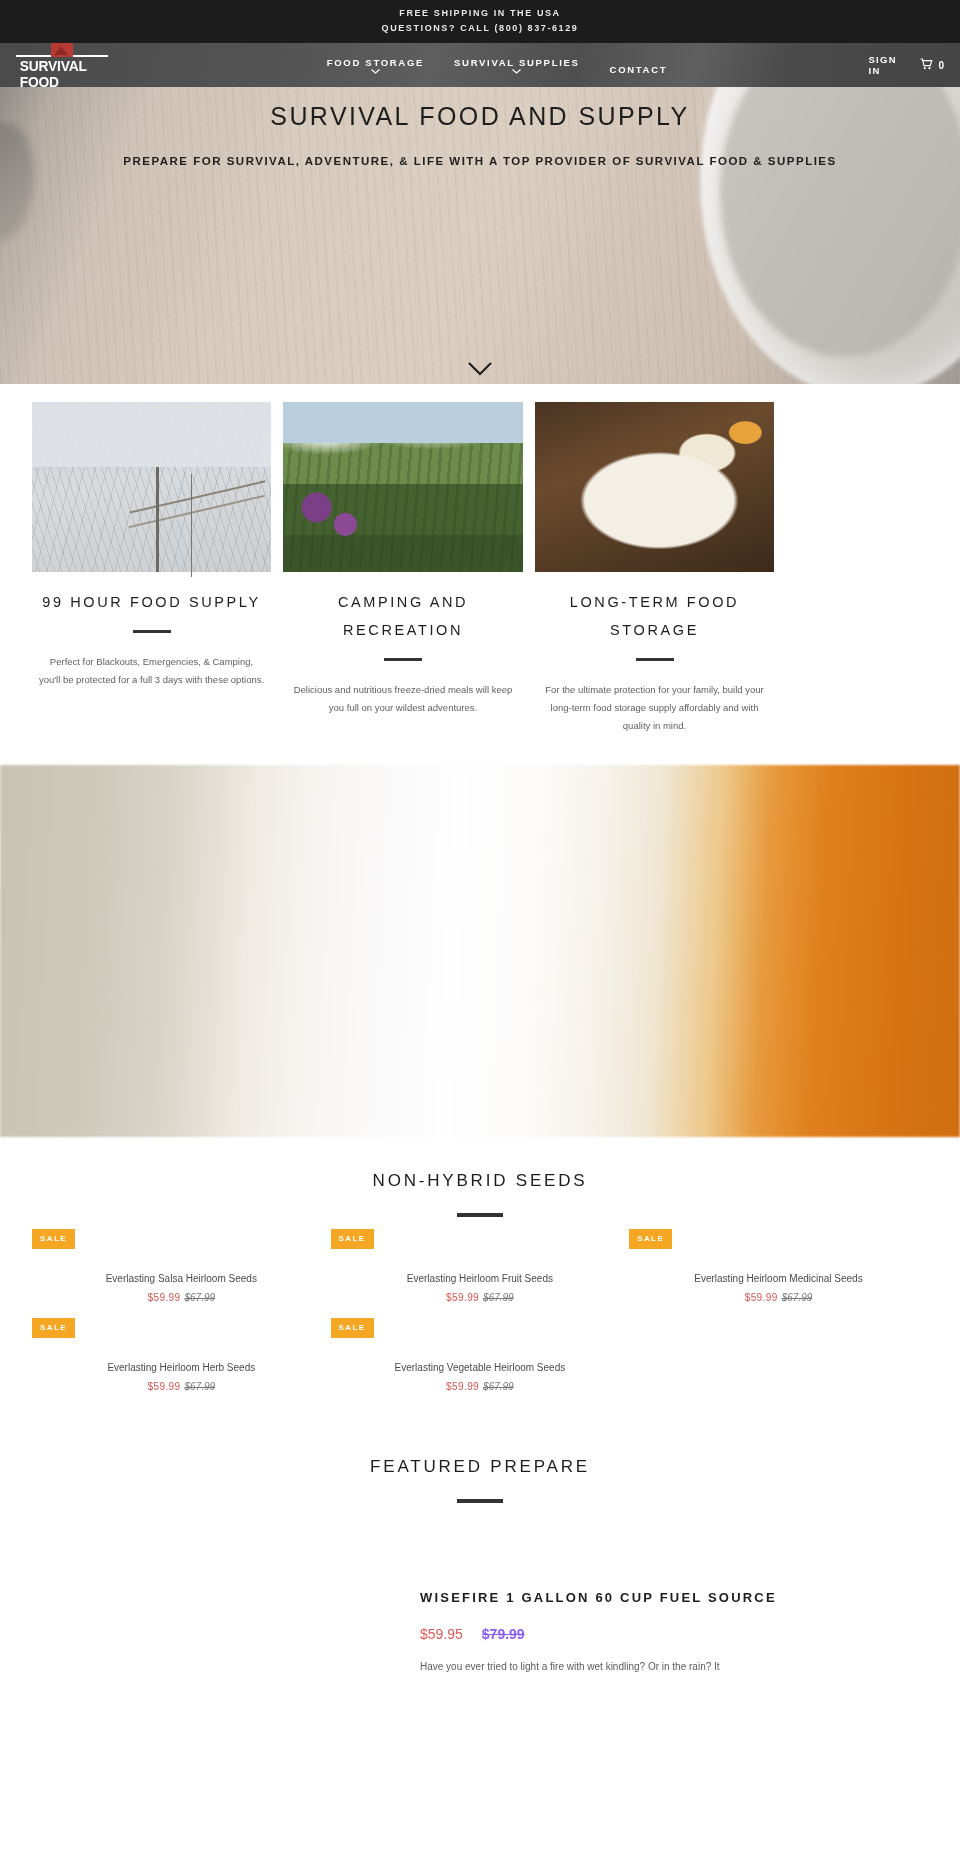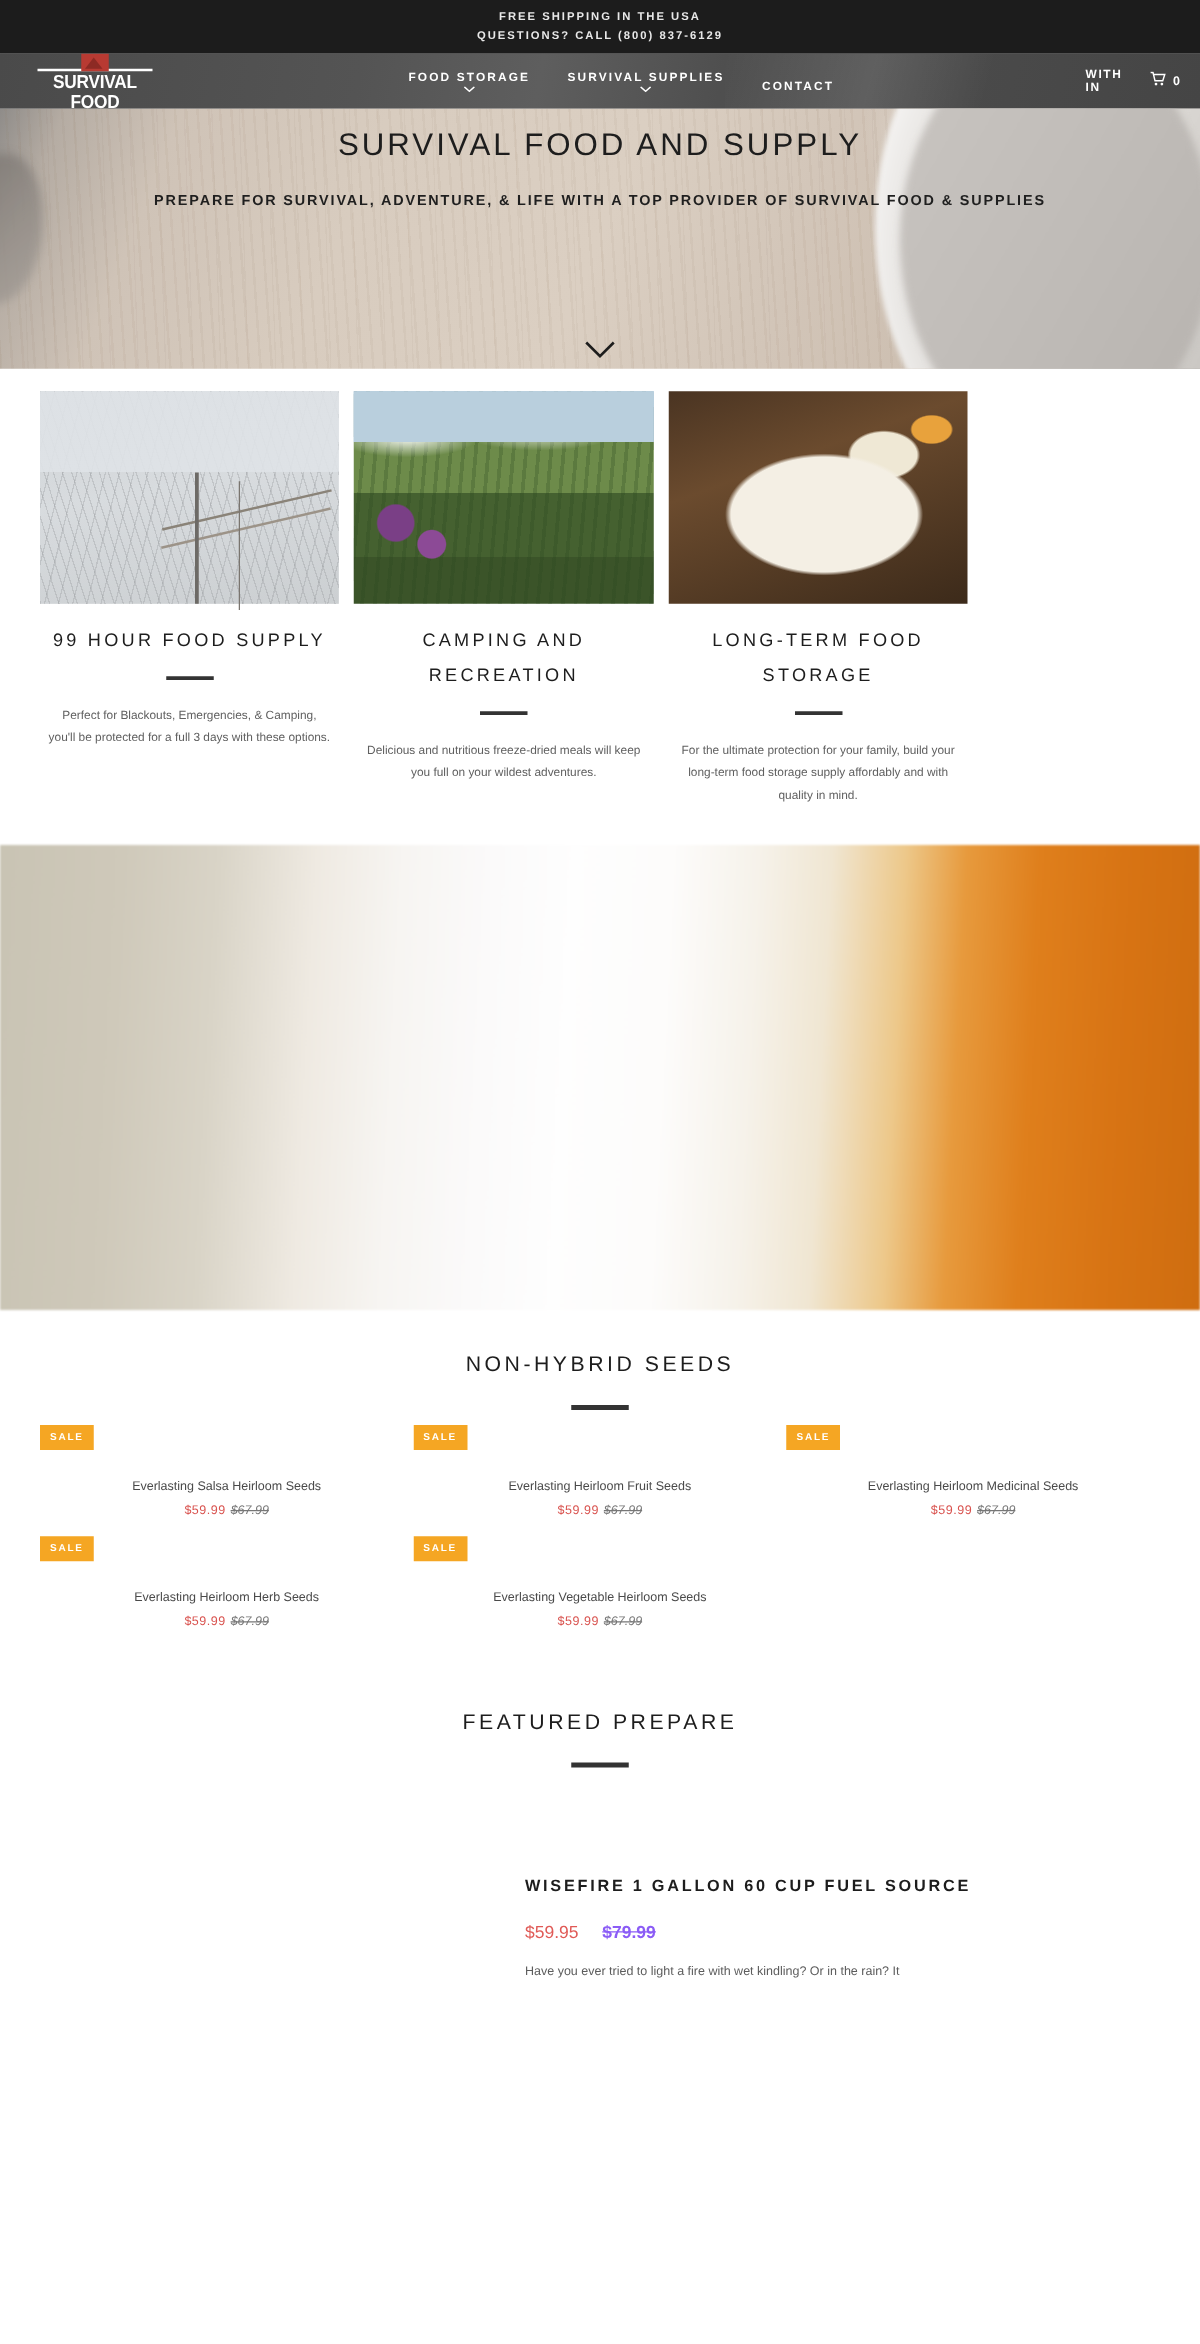--- a/index.html
+++ b/index.html
@@ -30,22 +30,22 @@
     height: 44px;
     background: linear-gradient(100deg,#4a4a4a 0%, #545454 30%, #5e5e5e 45%, #4f4f4f 60%, #454545 100%);
     overflow: hidden;
   }
   .header:after{
     content:""; position:absolute; top:0; right:120px; width:260px; height:100%;
     background: linear-gradient(105deg, rgba(255,255,255,0) 0%, rgba(255,255,255,.11) 45%, rgba(255,255,255,0) 80%);
     pointer-events:none;
   }
   .logo {
-    position: absolute; left: 30px; top: -2px;
-    width: 92px; text-align: center; z-index: 3;
+    position: absolute; left: 16px; top: -2px;
+    width: 92px; z-index: 3;
   }
   .logo-mark {
     width: 22px; height: 16px; margin: 0 auto -3px;
     background: #b83a32; position: relative;
   }
   .logo-mark:before{
     content:""; position:absolute; left:3px; bottom:2px;
     border-left:7px solid transparent; border-right:7px solid transparent;
     border-bottom: 9px solid #8d2a24;
   }
@@ -73,21 +73,21 @@
   }
   .signin {
     color: #fff; font-size: 9.5px; font-weight: 700; letter-spacing: 1.3px;
     line-height: 11px; width: 30px; cursor: pointer;
   }
   .cart { display: flex; align-items: center; gap: 5px; color: #fff; cursor: pointer; }
   .cart-num { font-size: 10px; font-weight: 600; }
 
   
   .hero {
-    position: relative; height: 208px; overflow: hidden;
+    position: relative; height: 297px; overflow: hidden;
     background:
       radial-gradient(ellipse 250px 180px at 88% 10%, rgba(255,255,255,.80), rgba(255,255,255,0) 62%),
       radial-gradient(ellipse 180px 260px at 99% 55%, rgba(160,158,156,.55), rgba(255,255,255,0) 60%),
       linear-gradient(112deg,#8f8c89 0%, #b5aca3 5%, #cfc3b7 14%, #d8ccbf 30%, #dbcfc2 50%, #d2c5b8 66%, #cdbfb1 78%, #b9aea4 88%, #9f9c99 100%);
     filter: none;
   }
   .hero-tex {
     position: absolute; inset: 0;
     background:
       repeating-linear-gradient(86deg, rgba(150,120,90,.09) 0 2px, rgba(255,255,255,0) 2px 9px),
@@ -268,21 +268,21 @@
             <path d="M0.5 0.5 L4.5 4 L8.5 0.5" fill="none" stroke="#fff" stroke-width="1.1"></path>
           </svg>
       </span>
     </div>
     <div class="nav-item plain">
       <span>CONTACT</span>
     </div>
   </div>
 
   <div class="acct">
-    <div class="signin">WITH IN</div>
+    <div class="signin">SIGN IN</div>
     <div class="cart">
       <span>
         <svg width="13" height="12" viewBox="0 0 13 12">
           <path d="M0.5 1 H2.4 L4 7.6 H10.2 L11.8 2.6 H3" fill="none" stroke="#fff" stroke-width="1.15"></path>
           <circle cx="4.8" cy="10.2" r="1.1" fill="#fff"></circle>
           <circle cx="9.5" cy="10.2" r="1.1" fill="#fff"></circle>
         </svg>
       </span>
       <span class="cart-num">0</span>
     </div>

